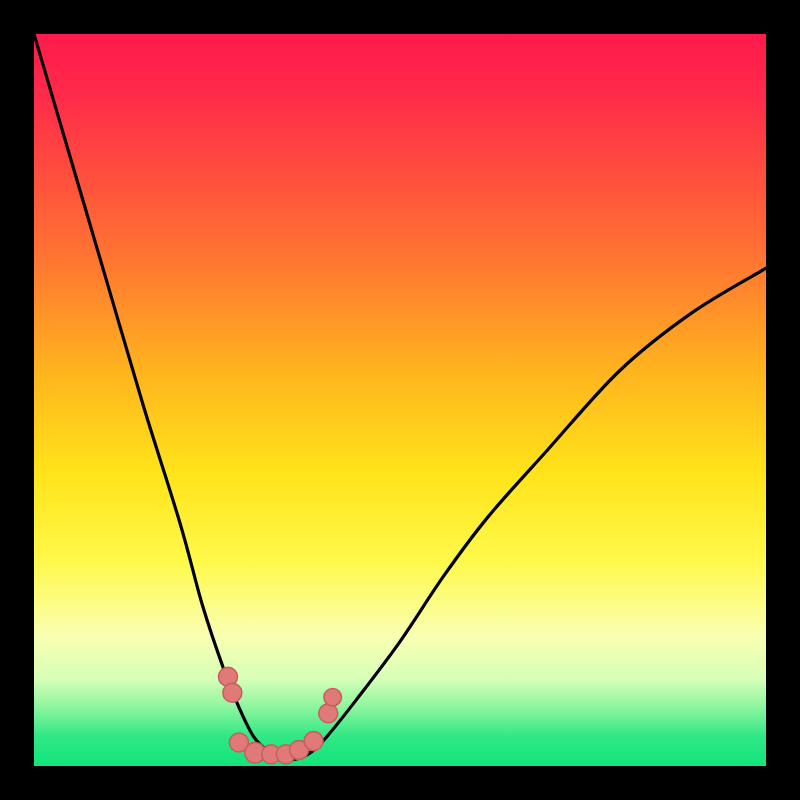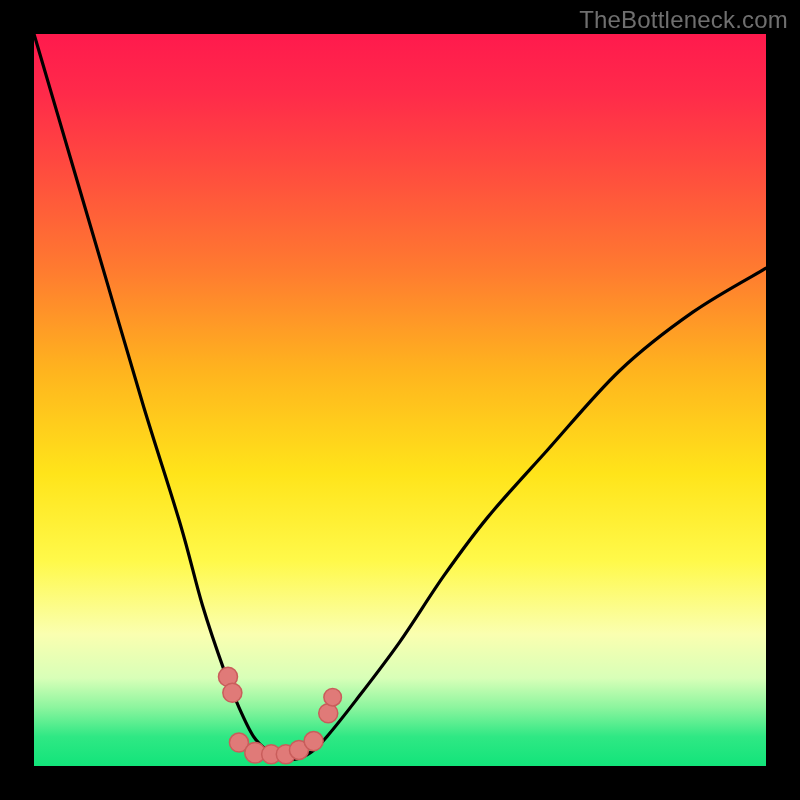--- a/index.html
+++ b/index.html
@@ -70,14 +70,13 @@
           <circle cx="221.06" cy="718.82" r="10.25" fill="#e07a78" stroke="#c95d5b" stroke-width="1.5"></circle>
           <circle cx="237.17" cy="720.29" r="9.52" fill="#e07a78" stroke="#c95d5b" stroke-width="1.5"></circle>
           <circle cx="251.81" cy="720.29" r="9.52" fill="#e07a78" stroke="#c95d5b" stroke-width="1.5"></circle>
           <circle cx="264.98" cy="715.90" r="9.52" fill="#e07a78" stroke="#c95d5b" stroke-width="1.5"></circle>
           <circle cx="279.62" cy="707.11" r="9.52" fill="#e07a78" stroke="#c95d5b" stroke-width="1.5"></circle>
           <circle cx="294.26" cy="679.30" r="9.52" fill="#e07a78" stroke="#c95d5b" stroke-width="1.5"></circle>
           <circle cx="298.66" cy="663.19" r="8.78" fill="#e07a78" stroke="#c95d5b" stroke-width="1.5"></circle>
         </g>
     </svg>
   </div>
-  <div class="watermark">TheBottleneck.com</div>
 </div>
 
 </body></html>

